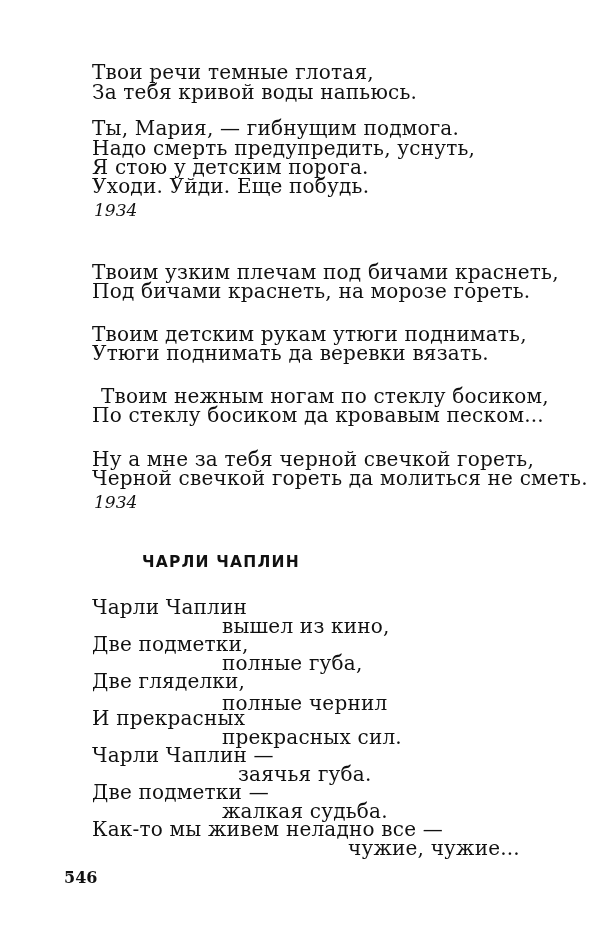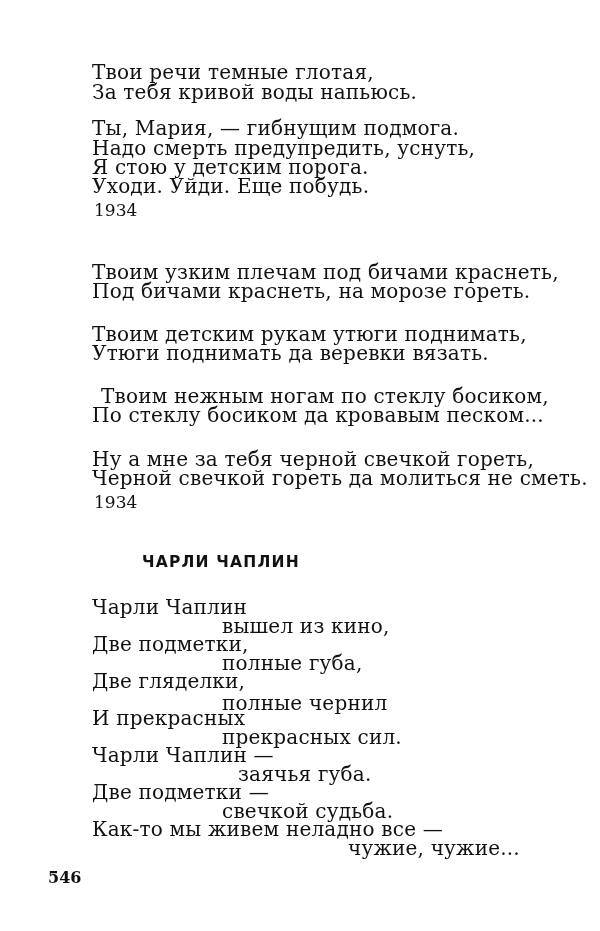--- a/index.html
+++ b/index.html
@@ -6,28 +6,28 @@
     body {
       width: 600px; height: 931px; position: relative; overflow: hidden;
       font-family: "DejaVu Serif", "Liberation Serif", serif;
       color: #111111;
     }
     .line {
       position: absolute; white-space: nowrap;
       font-size: 20px; line-height: 20px; letter-spacing: 0.2px;
     }
     .year {
-      position: absolute; font-size: 17px; line-height: 20px;
+      position: absolute; font-style: italic; font-size: 17px; line-height: 20px;
     }
     .title {
       position: absolute; font-weight: bold; font-size: 15.5px; letter-spacing: 1.2px;
       font-family: "DejaVu Sans", "Liberation Sans", sans-serif;
     }
     .pagenum {
-      position: absolute; font-size: 16px; font-weight: bold;
+      position: absolute; font-size: 16px; font-weight: bold; margin-left: 16px;
     }
   </style>
 </head>
 <body>
 
 <div class="line" style="left:92px;top:62px">Твои речи темные глотая,</div>
 <div class="line" style="left:92px;top:82px">За тебя кривой воды напьюсь.</div>
 <div class="line" style="left:92px;top:118px">Ты, Мария, — гибнущим подмога.</div>
 <div class="line" style="left:92px;top:138px">Надо смерть предупредить, уснуть,</div>
 <div class="line" style="left:92px;top:157px">Я стою у детским порога.</div>
@@ -49,17 +49,17 @@
 <div class="line" style="left:222px;top:616px">вышел из кино,</div>
 <div class="line" style="left:92px;top:634px">Две подметки,</div>
 <div class="line" style="left:222px;top:653px">полные губа,</div>
 <div class="line" style="left:92px;top:671px">Две гляделки,</div>
 <div class="line" style="left:222px;top:693px">полные чернил</div>
 <div class="line" style="left:92px;top:708px">И прекрасных</div>
 <div class="line" style="left:222px;top:727px">прекрасных сил.</div>
 <div class="line" style="left:92px;top:745px">Чарли Чаплин —</div>
 <div class="line" style="left:238px;top:764px">заячья губа.</div>
 <div class="line" style="left:92px;top:782px">Две подметки —</div>
-<div class="line" style="left:222px;top:801px">свечкой судьба.</div>
+<div class="line" style="left:222px;top:801px">жалкая судьба.</div>
 <div class="line" style="left:92px;top:819px">Как-то мы живем неладно все —</div>
 <div class="line" style="left:348px;top:838px">чужие, чужие...</div>
 
 <div class="pagenum" style="left:48px;top:868px">546</div>
 
 </body></html>

